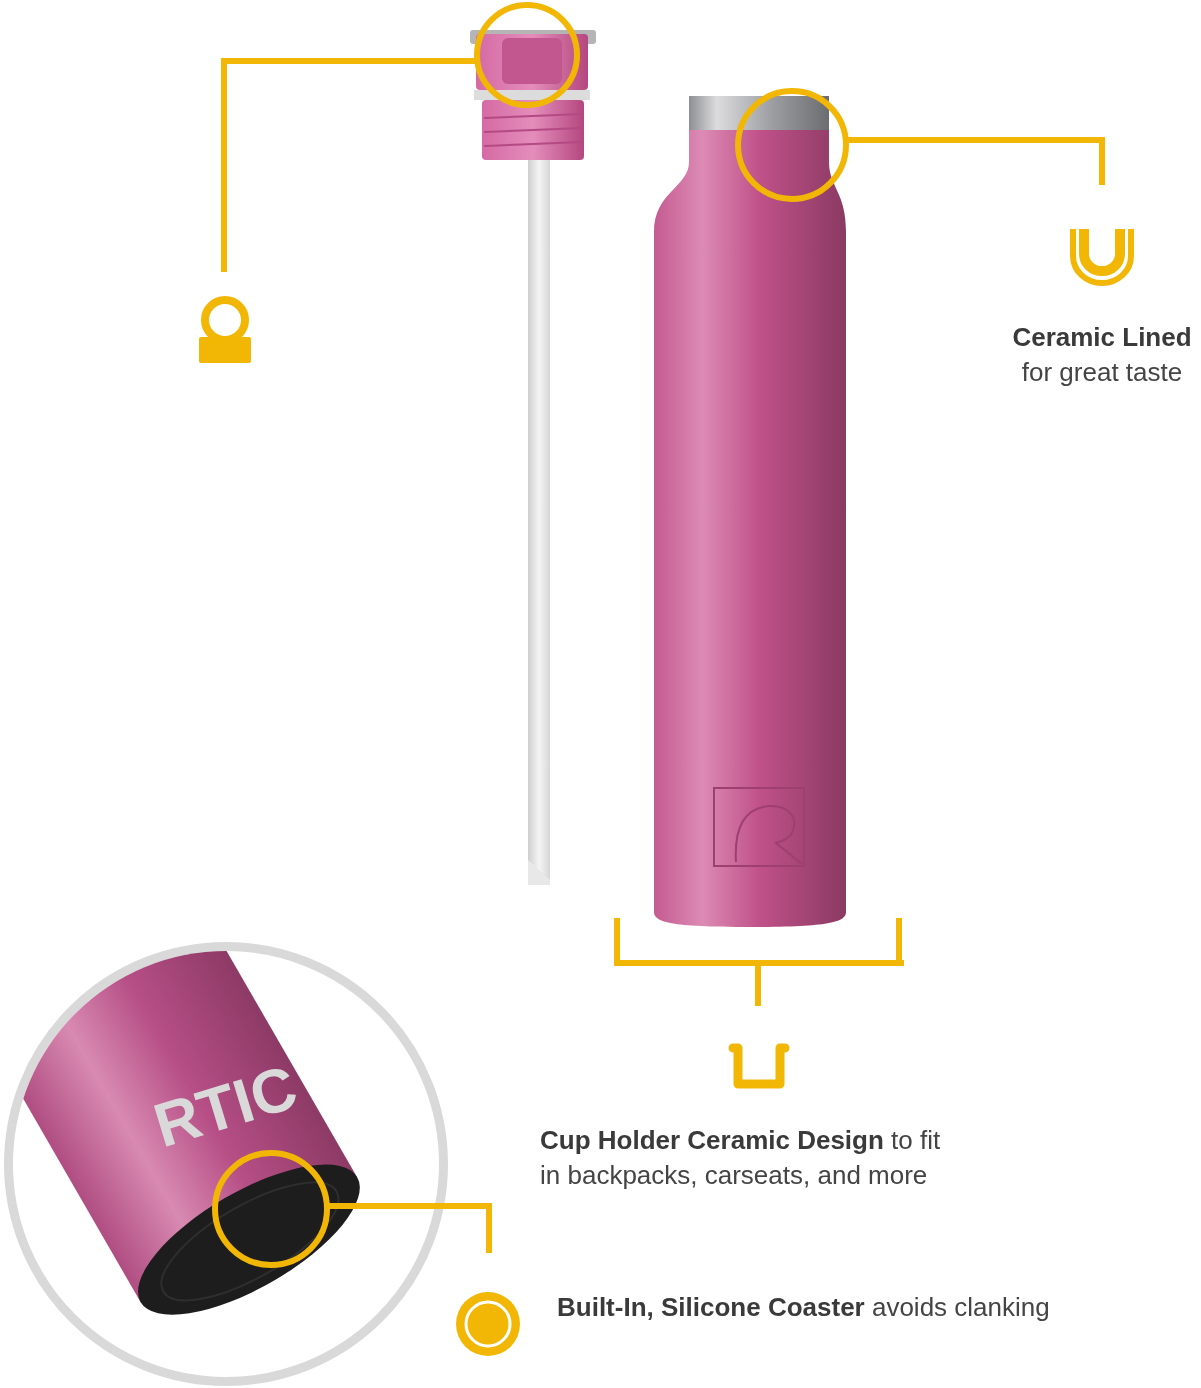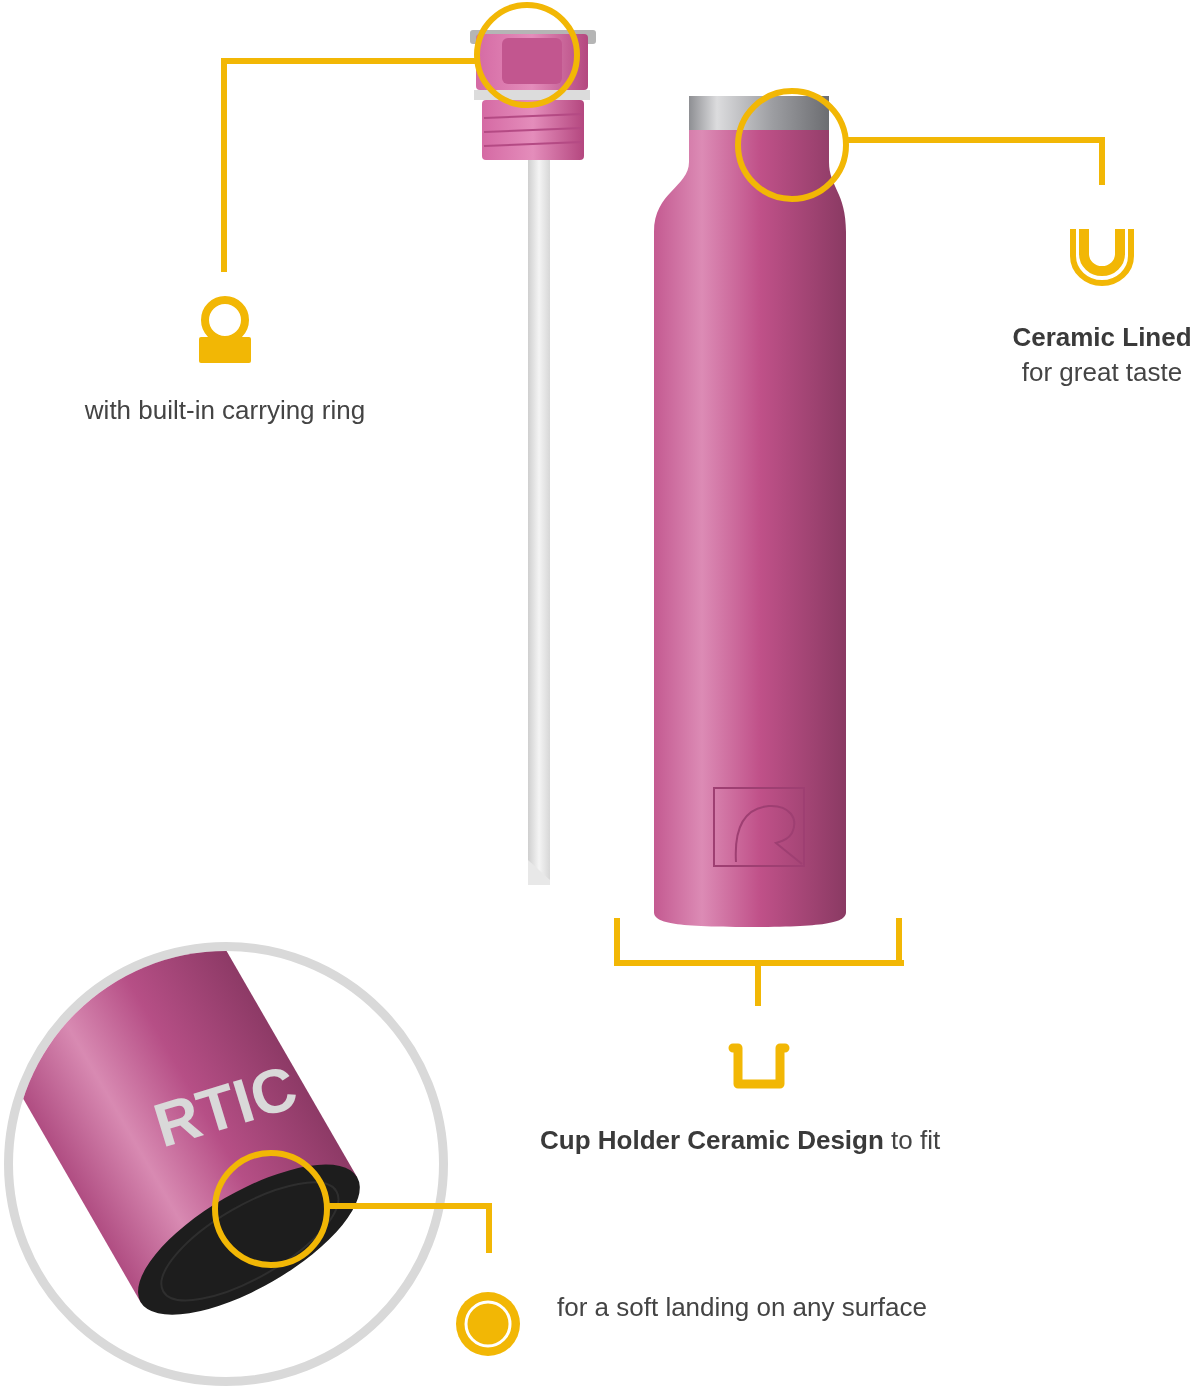--- a/index.html
+++ b/index.html
@@ -47,21 +47,20 @@
 <div class="line" style="left:221px;top:58px;width:6px;height:214px;"></div>
 
 <div class="abs" style="left:198px;top:296px;width:56px;height:70px;">
   <svg width="56" height="70" viewBox="0 0 56 70">
     <circle cx="27" cy="24" r="20" fill="none" stroke="#f2b705" stroke-width="8"></circle>
     <rect x="1" y="41" width="52" height="26" rx="2" fill="#f2b705"></rect>
   </svg>
 </div>
 
 <div class="callout center" style="left:20px;top:393px;width:410px;">
-  <div class="feature-text">with built-in carrying ring</div>
 </div>
 
 <div class="abs" style="left:650px;top:92px;width:200px;height:840px;">
   <svg width="200" height="840" viewBox="0 0 200 840">
     <defs>
       <linearGradient id="bodyG" x1="0" x2="1">
         <stop offset="0" stop-color="#c45a91"></stop>
           <stop offset="0.25" stop-color="#dc8bb5"></stop>
           <stop offset="0.55" stop-color="#c05189"></stop>
           <stop offset="1" stop-color="#8a3a63"></stop>
@@ -102,20 +101,21 @@
 <div class="line" style="left:896px;top:918px;width:6px;height:48px;"></div>
 <div class="line" style="left:755px;top:960px;width:6px;height:46px;"></div>
 
 <div class="abs" style="left:728px;top:1043px;width:62px;height:48px;">
   <svg width="62" height="48" viewBox="0 0 62 48">
     <path d="M5,5 L10,5 L10,41 L52,41 L52,5 L57,5" fill="none" stroke="#f2b705" stroke-width="9" stroke-linejoin="round" stroke-linecap="round"></path>
   </svg>
 </div>
 <div class="callout" style="left:540px;top:1123px;width:470px;">
   <div><span class="feature-title">Cup Holder Ceramic Design</span><span class="feature-text"> to fit</span></div>
+  <div class="feature-text">in backpacks, carseats, and more</div>
 </div>
 
 <div class="abs" style="left:4px;top:942px;width:444px;height:444px;border-radius:50%;border:9px solid #d9d9d9;box-sizing:border-box;overflow:hidden;background:#fff;">
   <svg width="426" height="426" viewBox="0 0 426 426">
     <defs>
       <linearGradient id="tiltG" x1="0" x2="1" y1="0" y2="0">
         <stop offset="0" stop-color="#b04d82"></stop>
           <stop offset="0.3" stop-color="#d88ab2"></stop>
           <stop offset="0.6" stop-color="#b64f86"></stop>
           <stop offset="1" stop-color="#8d3a66"></stop>
@@ -133,14 +133,14 @@
 <div class="line" style="left:328px;top:1203px;width:164px;height:6px;"></div>
 <div class="line" style="left:486px;top:1203px;width:6px;height:50px;"></div>
 
 <div class="abs" style="left:455px;top:1291px;width:66px;height:66px;">
   <svg width="66" height="66" viewBox="0 0 66 66">
     <circle cx="33" cy="33" r="32" fill="#f2b705"></circle>
     <circle cx="33" cy="33" r="22" fill="none" stroke="#fff" stroke-width="3"></circle>
   </svg>
 </div>
 <div class="callout" style="left:557px;top:1290px;width:620px;">
-  <div class="feature-text">for a soft landing on any surface</div>
+  <div><span class="feature-title">Built-In, Silicone Coaster</span><span class="feature-text"> avoids clanking</span></div>
 </div>
 
 </body></html>

